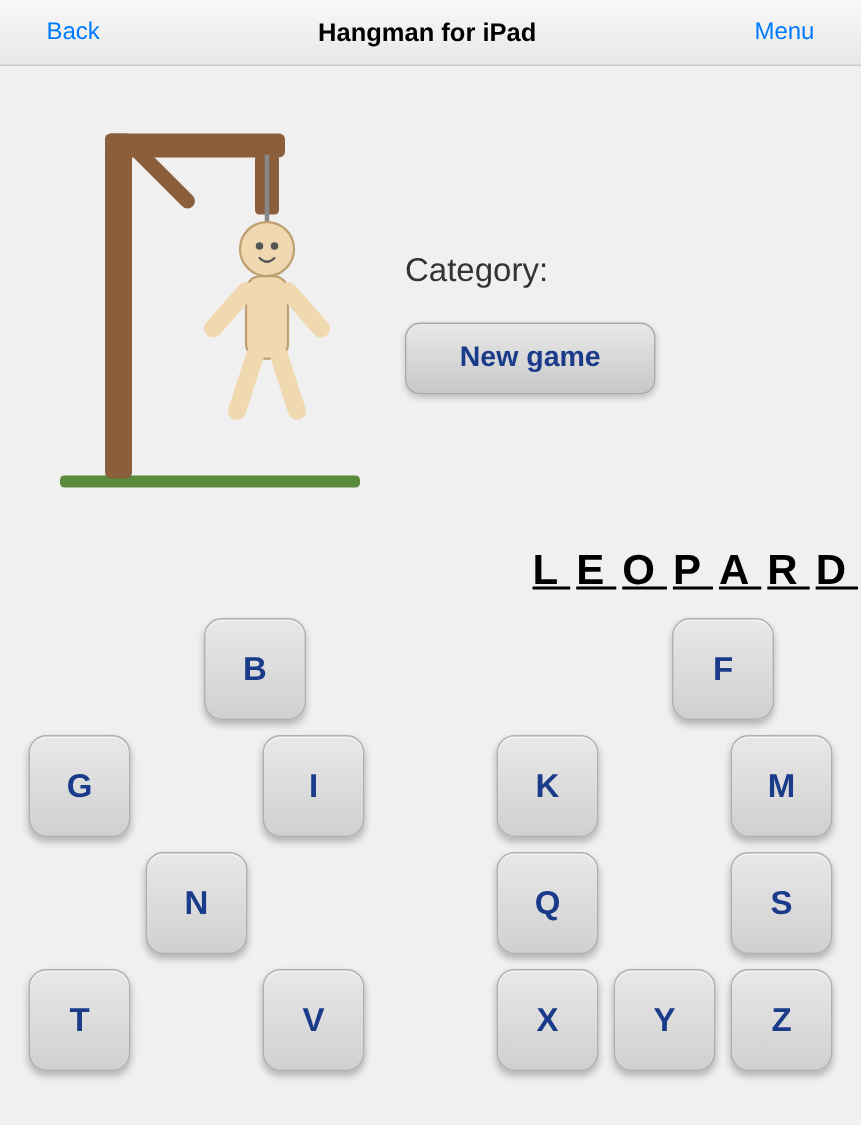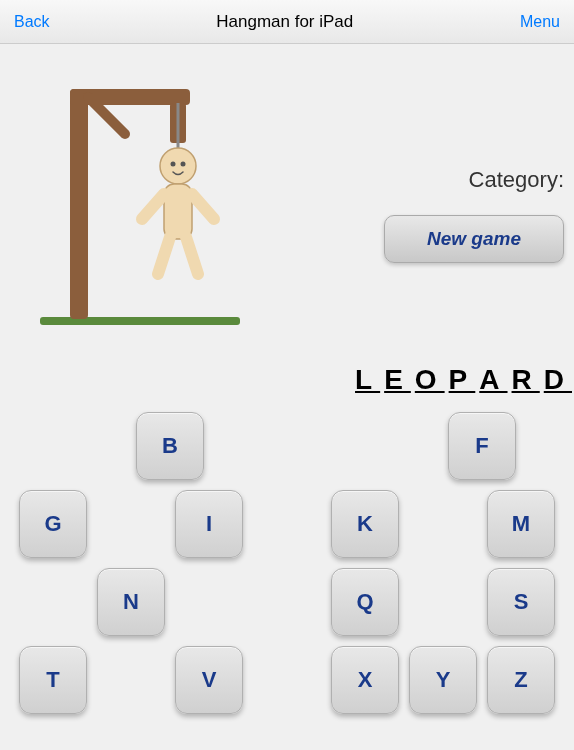--- a/index.html
+++ b/index.html
@@ -14,32 +14,32 @@
 
     
     .nav-bar {
       width: 100%;
       height: 44px;
       background: linear-gradient(to bottom, #f8f8f8, #e8e8e8);
       border-bottom: 1px solid #ccc;
       display: flex;
       align-items: center;
       justify-content: space-between;
-      padding: 0 14px;
+      padding: 0 31px;
     }
     .nav-btn {
       color: #007AFF;
       font-size: 16px;
       cursor: pointer;
       background: none;
       border: none;
     }
     .nav-title {
       font-size: 17px;
-      font-weight: 400;
+      font-weight: 700;
       color: #000;
     }
 
     
     .main-content {
       display: flex;
       flex-direction: row;
       padding: 10px 10px 0 10px;
       height: 310px;
     }
@@ -58,21 +58,21 @@
     .gallows-svg {
       width: 220px;
       height: 280px;
     }
 
     
     .right-panel {
       flex: 1;
       display: flex;
       flex-direction: column;
-      align-items: flex-end;
+      align-items: flex-start;
       justify-content: center;
       gap: 20px;
       padding-top: 20px;
     }
 
     .category-text {
       text-align: center;
       font-size: 22px;
       color: #333;
       line-height: 1.4;
@@ -86,23 +86,22 @@
     .new-game-btn {
       background: linear-gradient(to bottom, #e8e8e8, #c8c8c8);
       border: 1px solid #aaa;
       border-radius: 10px;
       padding: 12px 28px;
       font-size: 19px;
       font-weight: 600;
       color: #1a3a8a;
       cursor: pointer;
       box-shadow: 0 2px 4px rgba(0,0,0,0.2);
-      width: 180px;
+      width: 167px;
       text-align: center;
-      font-style: italic;
     }
 
     
     .word-display {
       text-align: right;
       margin: 10px 0 16px 0;
       letter-spacing: 8px;
     }
     .word-letter {
       display: inline-block;

